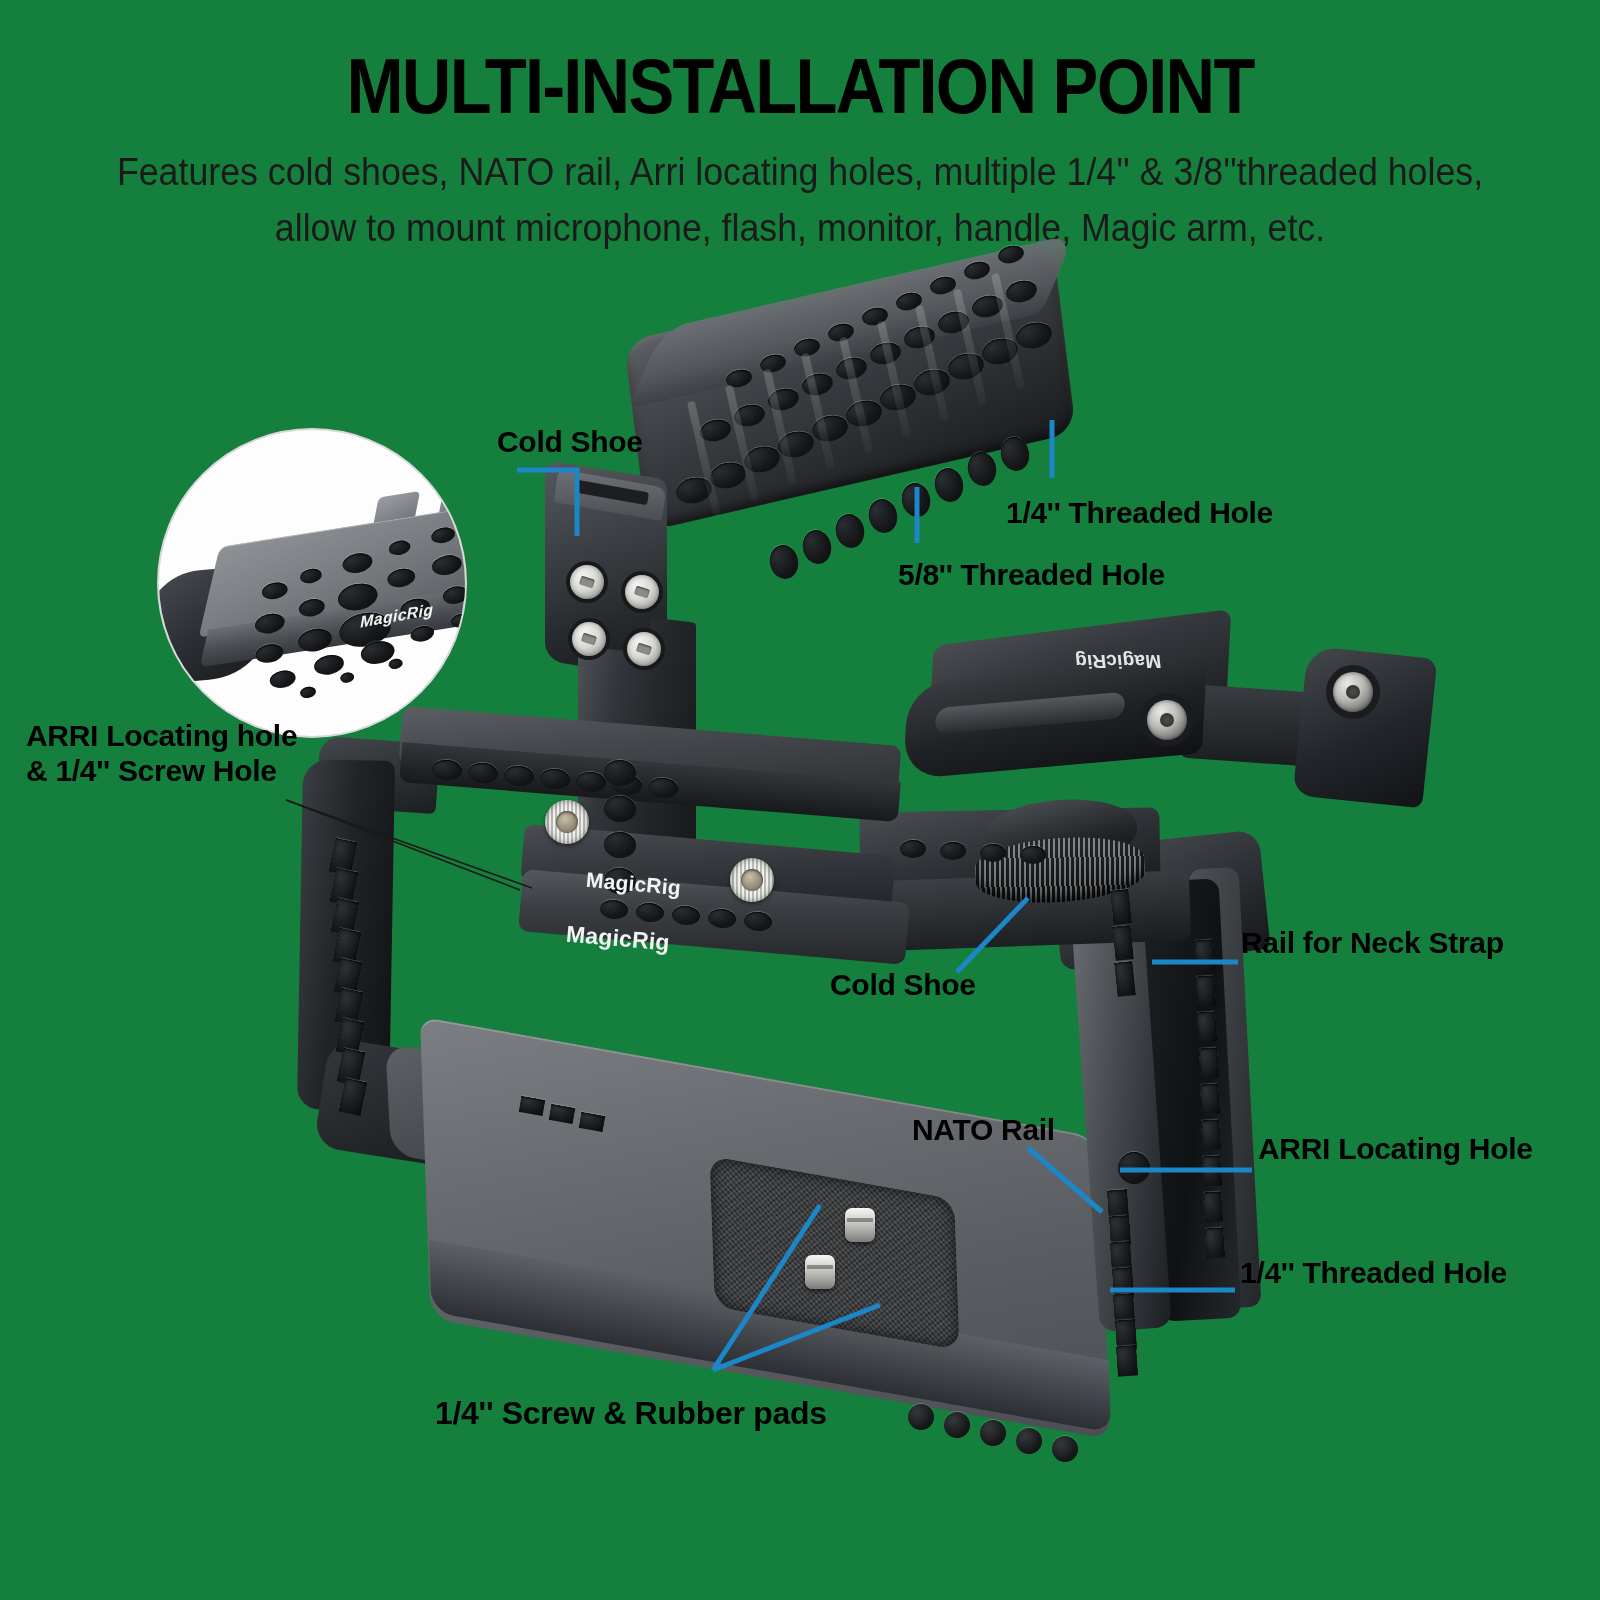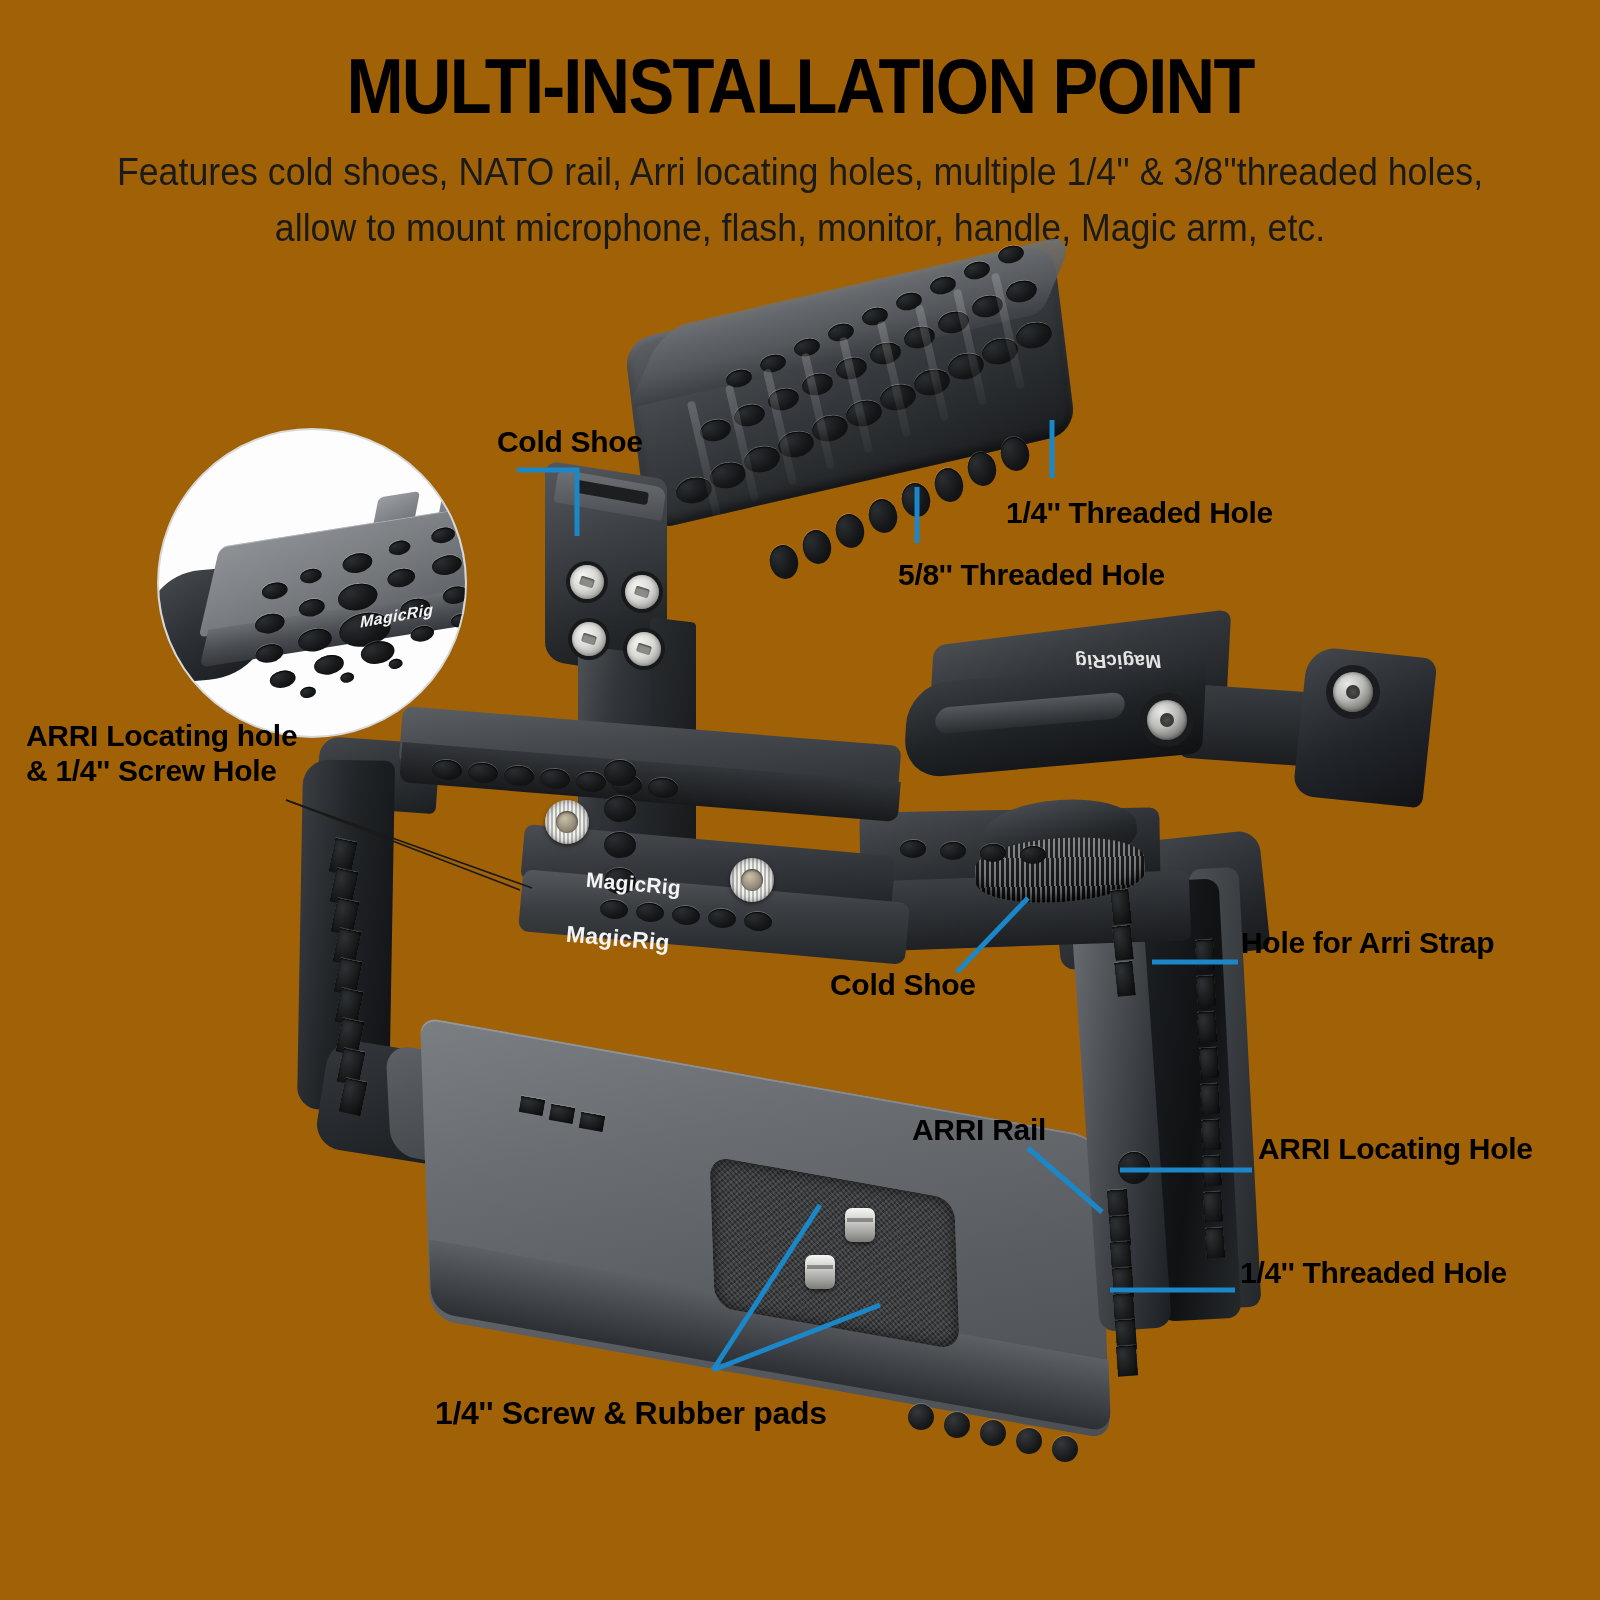--- a/index.html
+++ b/index.html
@@ -11,21 +11,21 @@
   body {
     width: 1600px; height: 1600px;
     font-family: "Liberation Sans", sans-serif;
     color: #000;
     overflow: hidden;
     position: relative;
   }
   #stage {
     position: relative;
     width: 1600px; height: 1600px;
-    background: #a16207;
+    background: #15803d;
   }
 
   
   .header {
     position: absolute;
     left: 0; top: 42px;
     width: 1600px;
     text-align: center;
   }
   .title {
@@ -719,27 +719,27 @@
         <div>1/4'' Threaded Hole</div>
       </div>
       <div class="label" style="left: 898px; top: 557px; font-size: 30px;">
         <div>5/8'' Threaded Hole</div>
       </div>
       <div class="label two-line" style="left: 26px; top: 718px; font-size: 30px;">
         <div>ARRI Locating hole</div>
         <div>&amp; 1/4'' Screw Hole</div>
       </div>
       <div class="label" style="left: 1241px; top: 925px; font-size: 30px;">
-        <div>Hole for Arri Strap</div>
+        <div>Rail for Neck Strap</div>
       </div>
       <div class="label" style="left: 830px; top: 967px; font-size: 30px;">
         <div>Cold Shoe</div>
       </div>
       <div class="label" style="left: 912px; top: 1112px; font-size: 30px;">
-        <div>ARRI Rail</div>
+        <div>NATO Rail</div>
       </div>
       <div class="label" style="left: 1258px; top: 1131px; font-size: 30px;">
         <div>ARRI Locating Hole</div>
       </div>
       <div class="label" style="left: 1240px; top: 1255px; font-size: 30px;">
         <div>1/4'' Threaded Hole</div>
       </div>
       <div class="label" style="left: 435px; top: 1395px; font-size: 32px;">
         <div>1/4'' Screw &amp; Rubber pads</div>
       </div>

